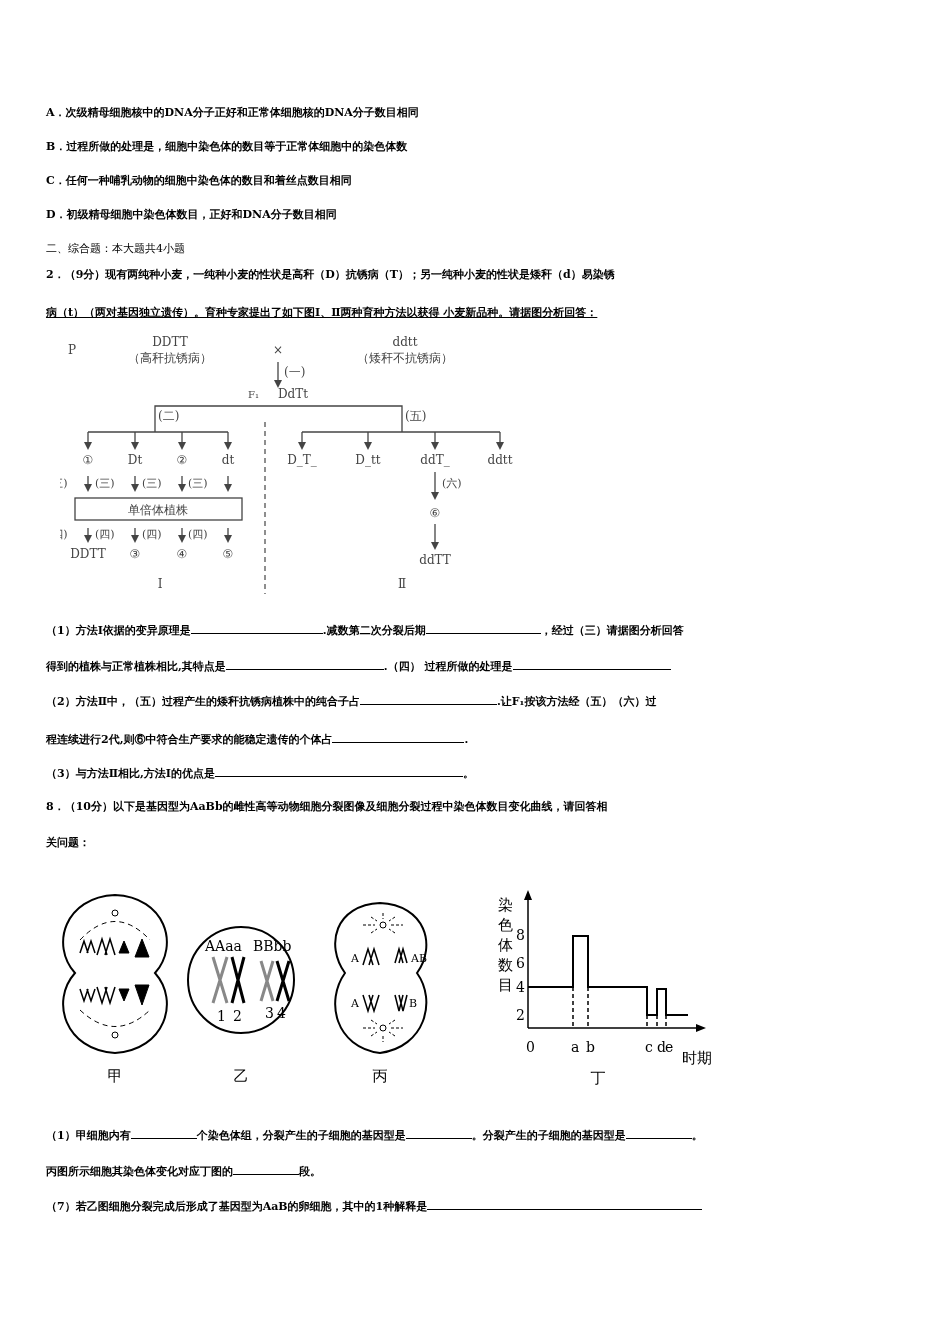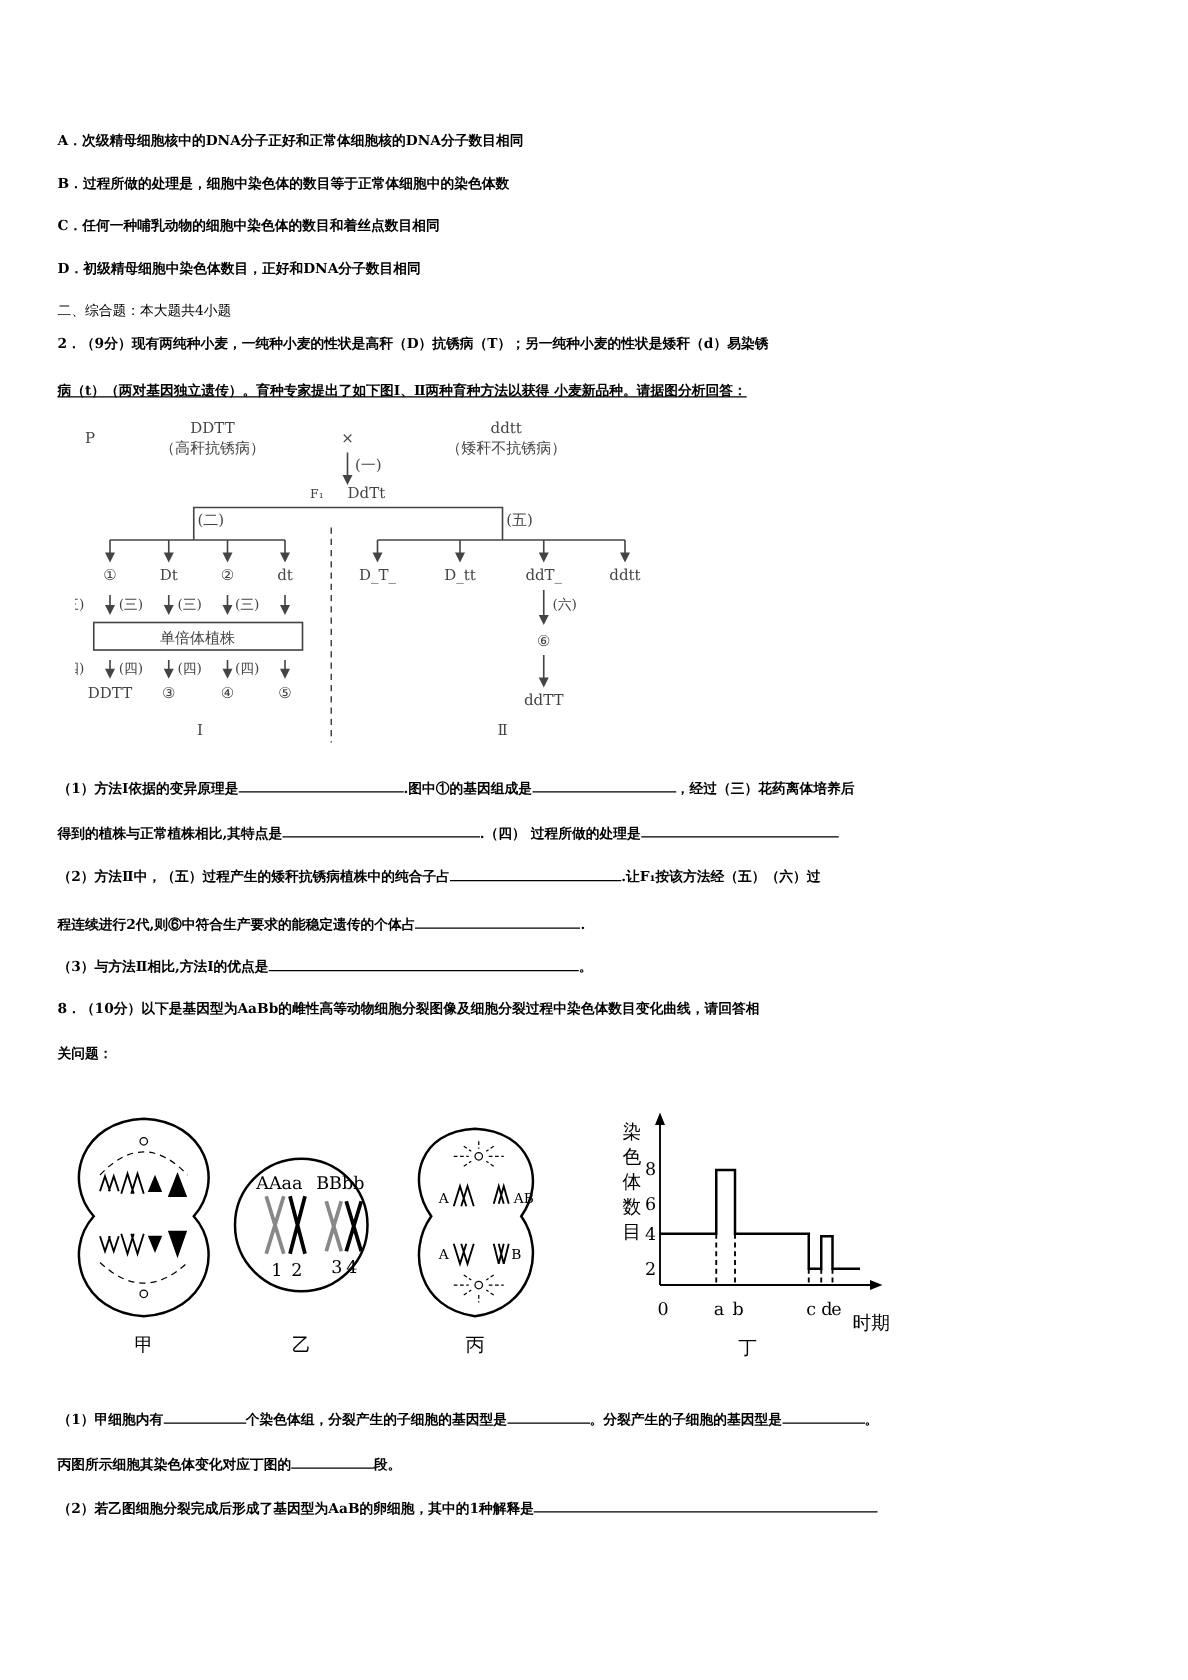--- a/index.html
+++ b/index.html
@@ -132,21 +132,21 @@
     <text x="375" y="185" stroke="none" text-anchor="middle">⑥</text>
     <line x1="375" y1="192" x2="375" y2="212" stroke-width="1.3"></line>
       <path d="M371,210 L379,210 L375,218 Z" stroke="none"></path>
     <text x="375" y="232" stroke="none" text-anchor="middle">ddTT</text>
     <text x="100" y="256" stroke="none" text-anchor="middle">Ⅰ</text>
     <text x="342" y="256" stroke="none" text-anchor="middle">Ⅱ</text>
   </svg>
 </div>
 
 <div class="line b" style="top:619px;">
-  <span>（1）方法Ⅰ依据的变异原理是</span><span class="blank" style="width:132px;"></span><span>.图中①的基因组成是</span><span class="blank" style="width:115px;"></span><span>，经过（三）花药离体培养后</span>
+  <span>（1）方法Ⅰ依据的变异原理是</span><span class="blank" style="width:132px;"></span><span>.减数第二次分裂后期</span><span class="blank" style="width:115px;"></span><span>，经过（三）请据图分析回答</span>
 </div>
 <div class="line b" style="top:655px;">
   <span>得到的植株与正常植株相比,其特点是</span><span class="blank" style="width:158px;"></span><span>.（四） 过程所做的处理是</span><span class="blank" style="width:158px;"></span>
 </div>
 <div class="line b" style="top:690px;text-align:right;">
   <span>（2）方法Ⅱ中，（五）过程产生的矮秆抗锈病植株中的纯合子占</span><span class="blank" style="width:137px;"></span><span>.让F₁按该方法经（五）（六）过</span>
 </div>
 <div class="line b" style="top:728px;">
   <span>程连续进行2代,则⑥中符合生产要求的能稳定遗传的个体占</span><span class="blank" style="width:132px;"></span><span>.</span>
 </div>
@@ -249,14 +249,14 @@
   </svg>
 </div>
 
 <div class="line b" style="top:1124px;">
   <span>（1）甲细胞内有</span><span class="blank" style="width:66px;"></span><span>个染色体组，分裂产生的子细胞的基因型是</span><span class="blank" style="width:66px;"></span><span>。分裂产生的子细胞的基因型是</span><span class="blank" style="width:66px;"></span><span>。</span>
 </div>
 <div class="line b" style="top:1160px;">
   <span>丙图所示细胞其染色体变化对应丁图的</span><span class="blank" style="width:66px;"></span><span>段。</span>
 </div>
 <div class="line b" style="top:1195px;">
-  <span>（2）若乙图细胞分裂完成后形成了基因型为AaB的卵细胞，其中的1种解释是</span><span class="blank" style="width:275px;"></span>
+  <span>（7）若乙图细胞分裂完成后形成了基因型为AaB的卵细胞，其中的1种解释是</span><span class="blank" style="width:275px;"></span>
 </div>
 
 </body></html>

